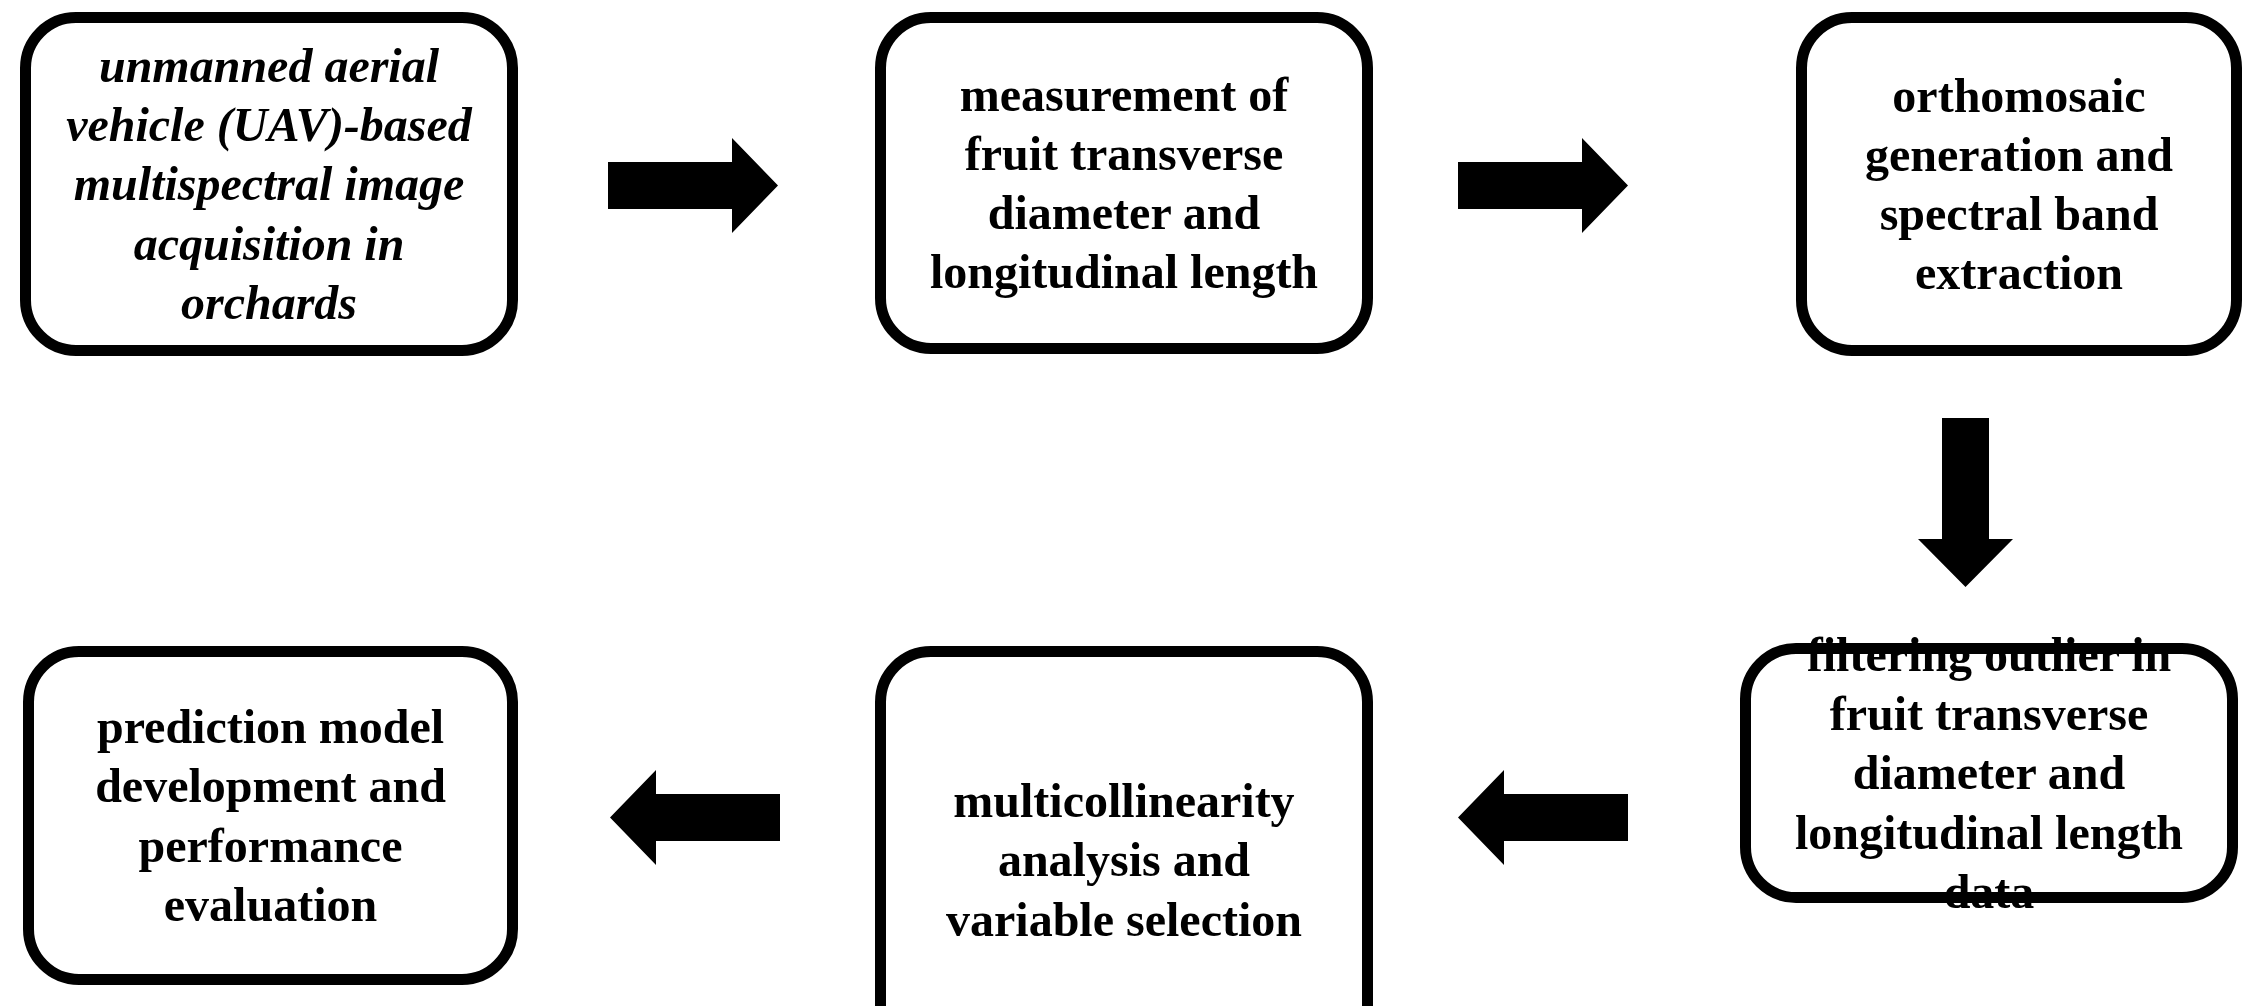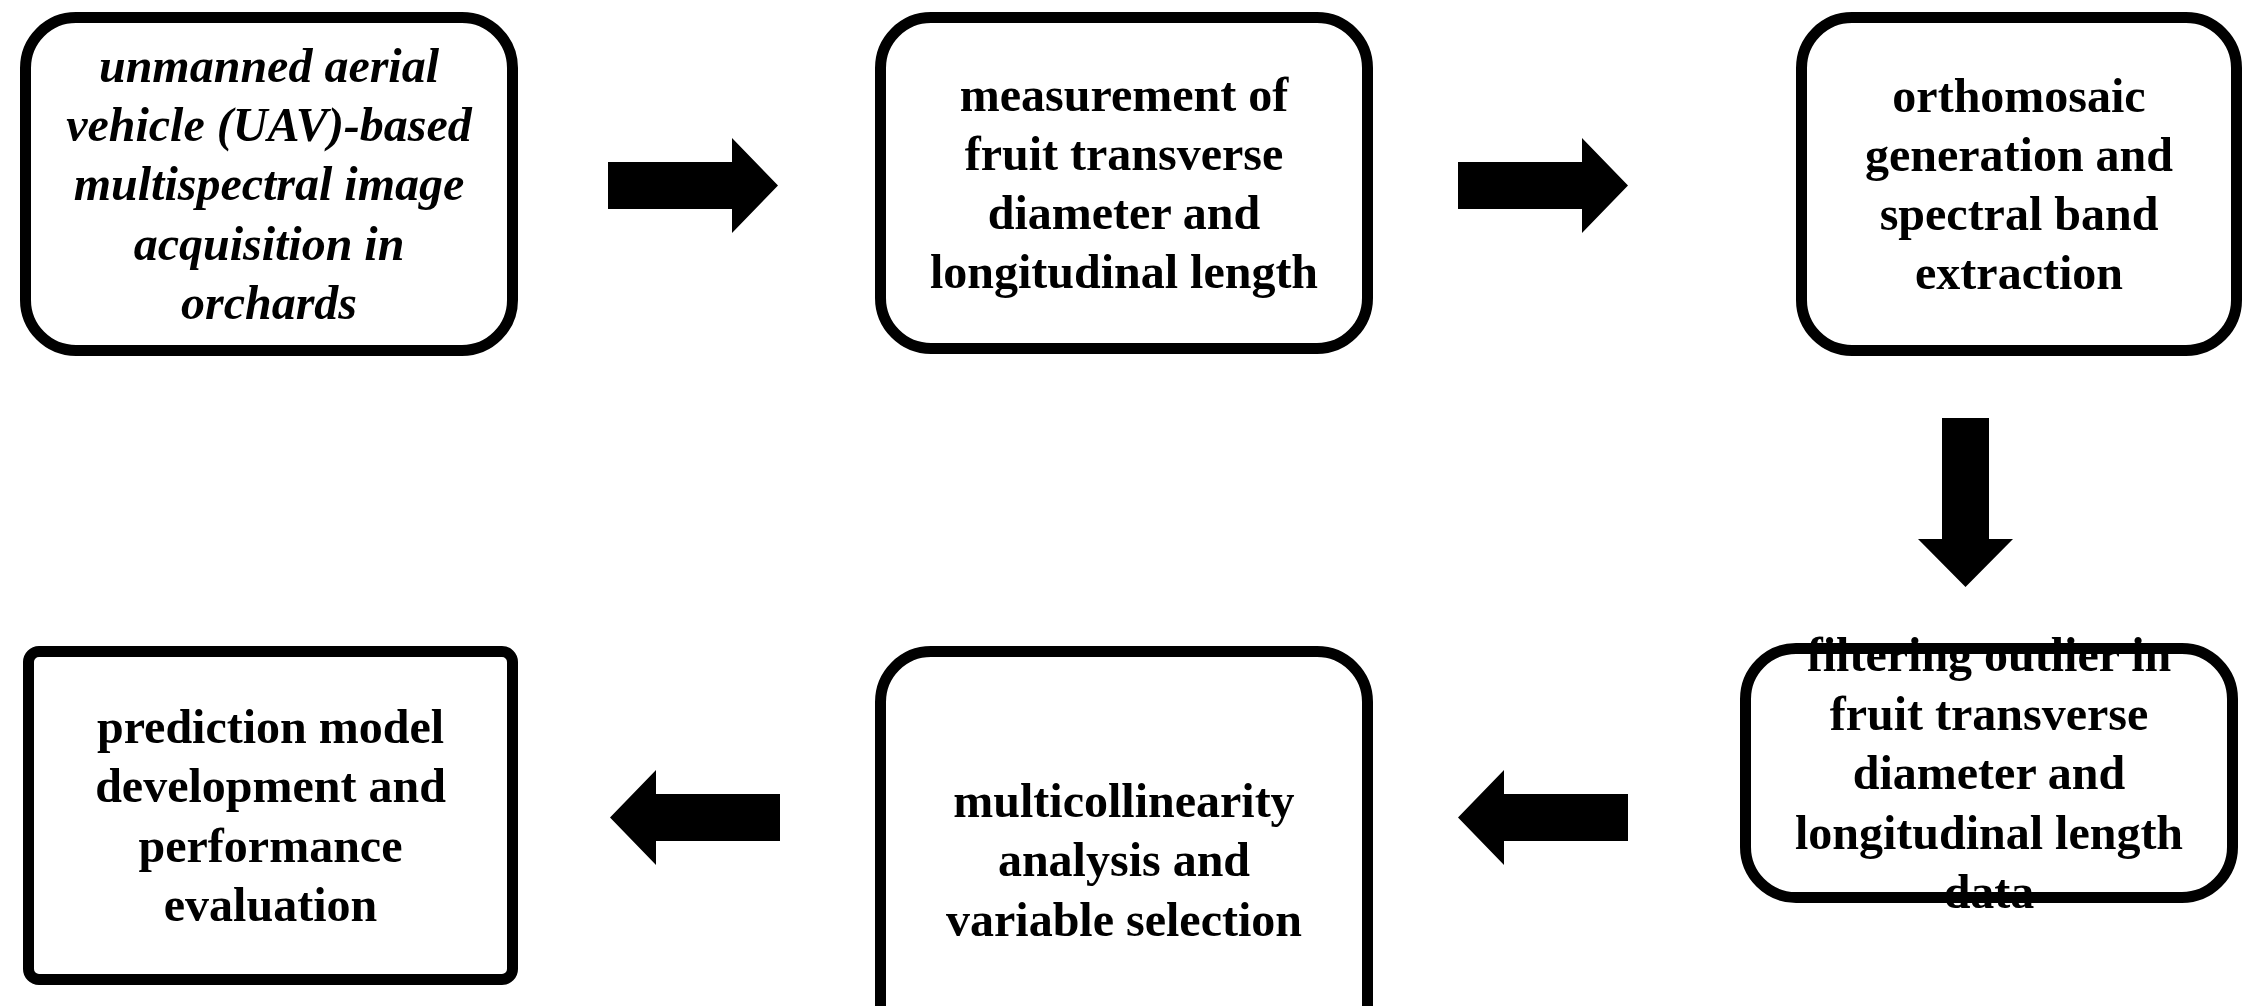--- a/index.html
+++ b/index.html
@@ -77,21 +77,21 @@
 longitudinal length
 data</span>
   </div>
 
   <div class="node" style="left:875px; top:646px; width:498px; height:428px;">
     <span class="node-label">multicollinearity
 analysis and
 variable selection</span>
   </div>
 
-  <div class="node" style="left:23px; top:646px; width:495px; height:339px;border-radius:16px;">
+  <div class="node" style="left:23px; top:646px; width:495px; height:339px;">
     <span class="node-label">prediction model
 development and
 performance
 evaluation</span>
   </div>
 
   <svg class="arrow" style="left:608px; top:138px;" width="170" height="95" viewBox="0 0 170 95" aria-hidden="true">
     <polygon points="0,24 124,24 124,0 170,47.5 124,95 124,71 0,71"></polygon>
   </svg>
 

